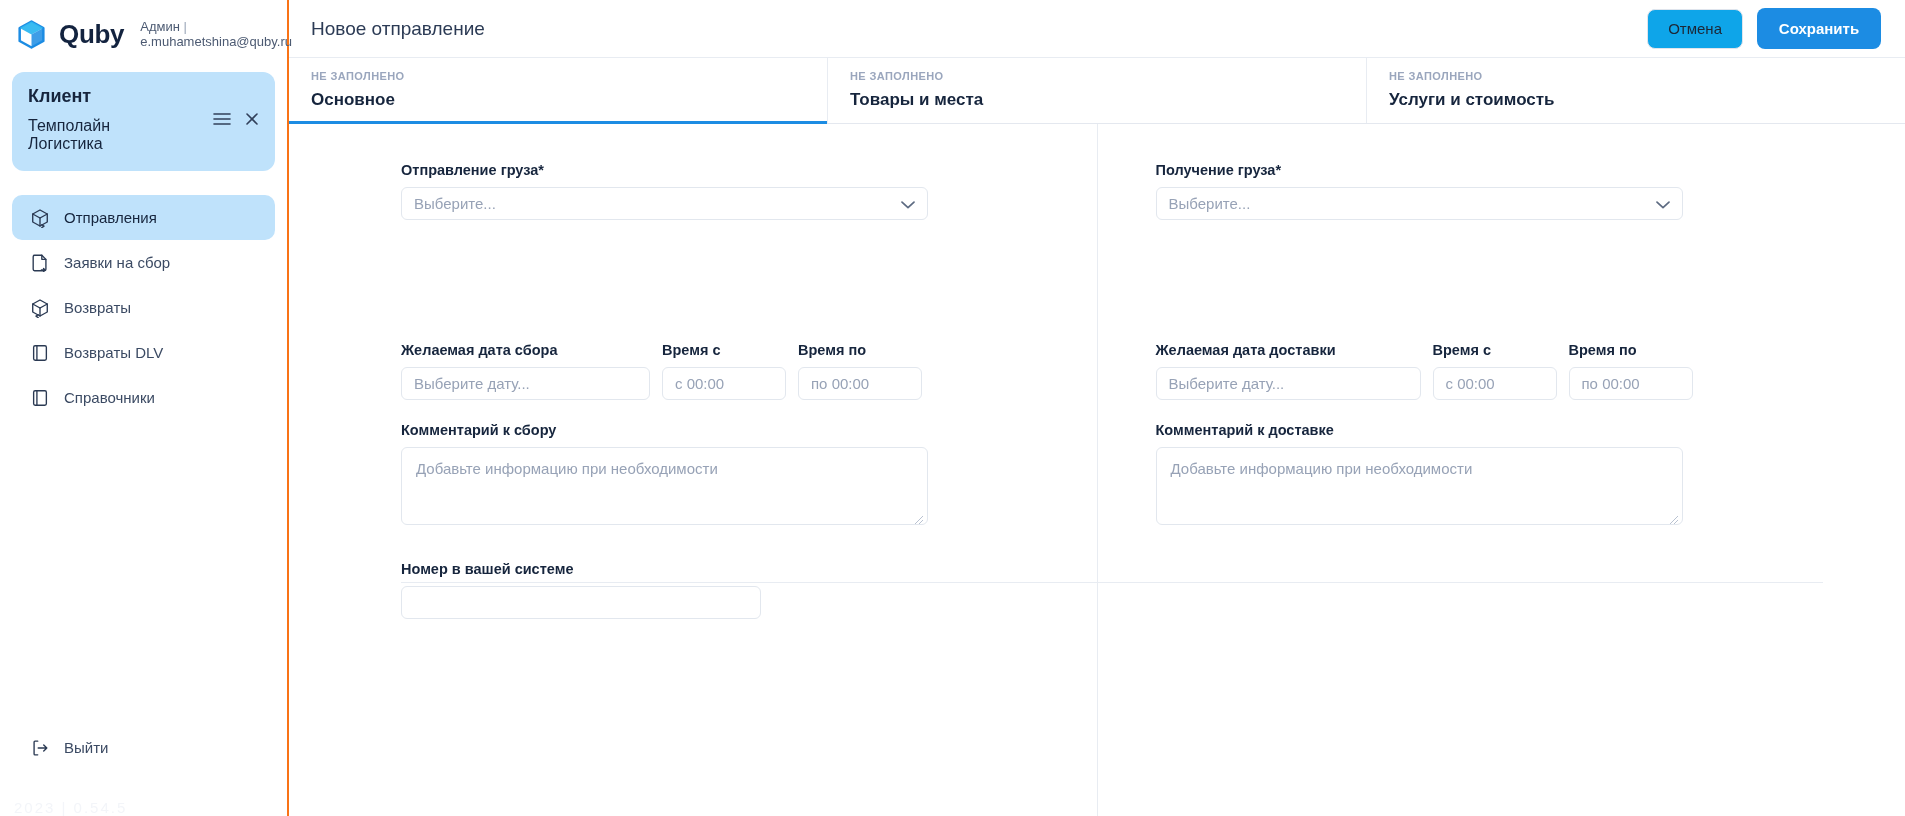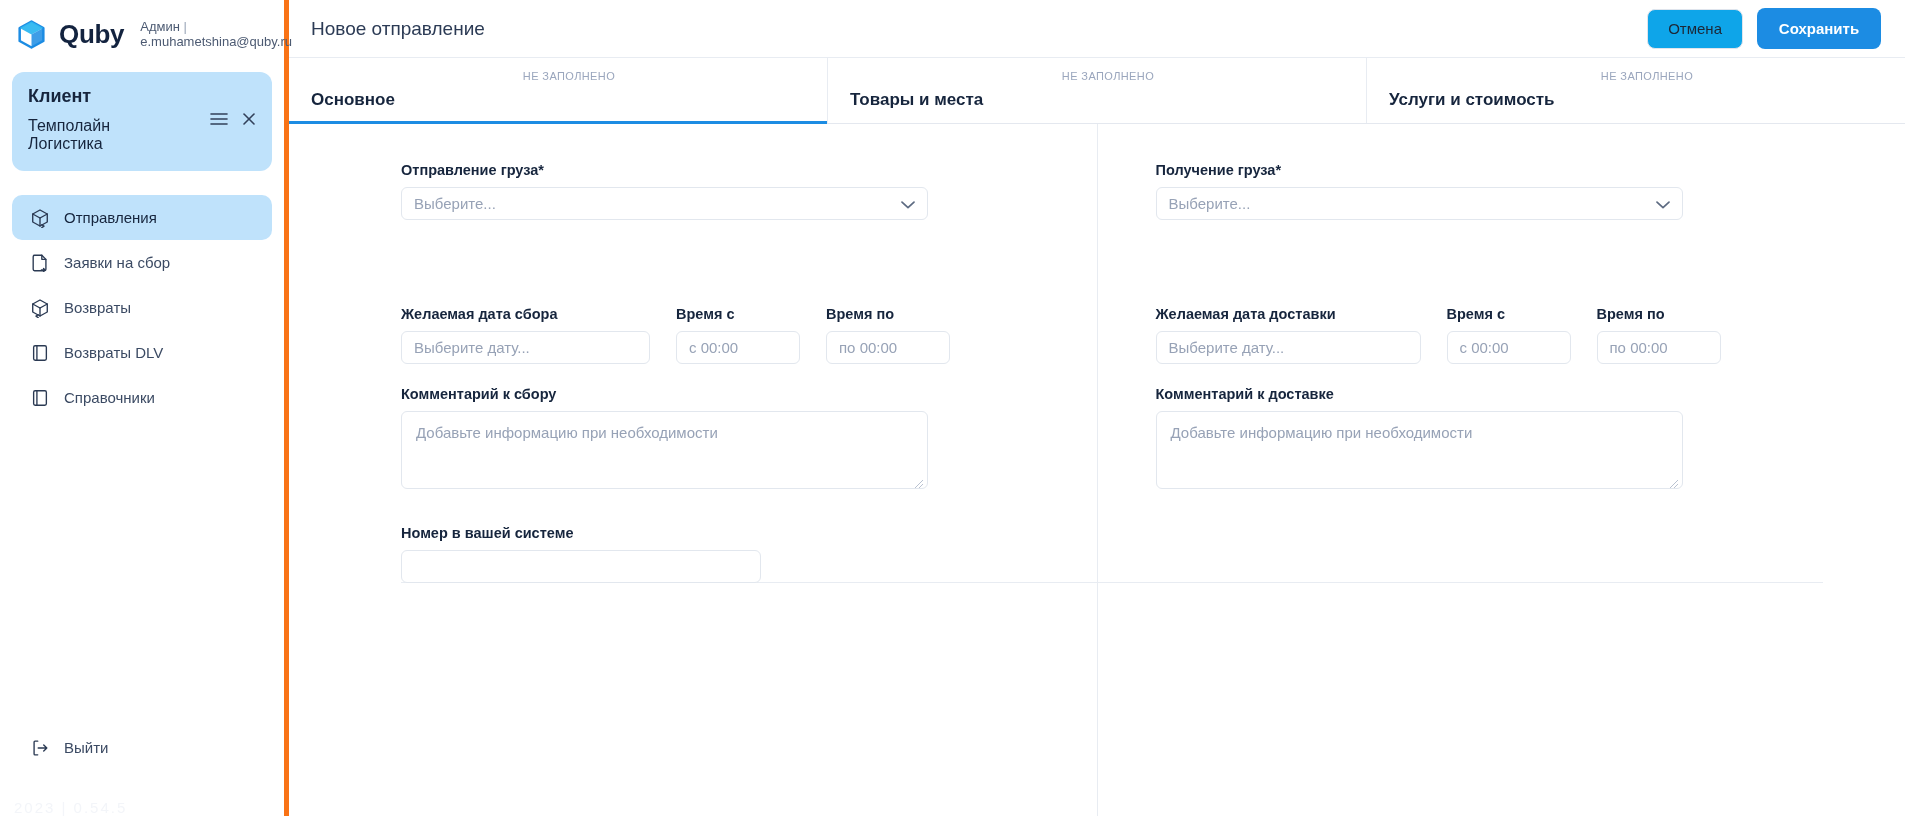--- a/index.html
+++ b/index.html
@@ -8,21 +8,21 @@
     font-family: "Liberation Sans", sans-serif;
     background: #ffffff;
     overflow: hidden;
   }
   .app { display: flex; width: 1905px; height: 816px; }
 
   
   .sidebar {
     width: 289px; min-width: 289px; height: 816px;
     background: #ffffff;
-    border-right: 5px solid #f97316;
+    border-right: 2px solid #f97316;
     display: flex; flex-direction: column;
     position: relative;
   }
   .brand-row {
     height: 68px; display: flex; align-items: center;
     padding-left: 16px; gap: 12px;
   }
   .logo-mark { width: 31px; height: 31px; flex: none; }
   .logo-word {
     font-size: 26px; font-weight: bold; color: #13233f;
@@ -99,22 +99,22 @@
   }
   .btn-save { background: #1c8ce3; color: #fff; min-width: 124px; height: 41px;}
 
   .tabs { display: flex; border-bottom: 1px solid #e4e8ef; background: #fff; height: 66px; }
   .tab {
     flex: 1; padding: 12px 0 0 22px; cursor: pointer;
     border-right: 1px solid #e8ecf2; position: relative;
   }
   .tab:last-child { border-right: none; }
   .tab .t-status {
-    font-size: 11px; font-weight: normal; color: #9aa6bd;
-    letter-spacing: 0.4px; text-transform: uppercase; text-align: center;
+    font-size: 11px; font-weight: bold; color: #9aa6bd;
+    letter-spacing: 0.4px; text-transform: uppercase;
   }
   .tab .t-label { font-size: 17px; font-weight: bold; color: #16253d; margin-top: 8px; }
   .tab.active::after {
     content: ""; position: absolute; left: 0; right: 0; bottom: -1px;
     height: 3px; background: #1c8ce3;
   }
 
   .content { flex: 1; display: flex; overflow: hidden; }
   .col {
     flex: 1; padding: 38px 0 0 0; position: relative;
@@ -133,21 +133,21 @@
     position: relative; cursor: pointer;
   }
   .control.select { padding-right: 34px; }
   .chev {
     position: absolute; right: 12px; top: 50%; transform: translateY(-50%);
     color: #5d6b82;
   }
   .select-w { width: 527px; }
   .gap-block { height: 86px; }
 
-  .row3 { display: flex; gap: 26px; }
+  .row3 { display: flex; gap: 12px; margin-top: 36px; }
   .w-date { width: 249px; }
   .w-time { width: 124px; }
   .row3.right .w-date { width: 265px; }
   .row3.right .w-time { width: 124px; }
 
   .ta-label { margin-top: 22px; }
   .textarea {
     width: 527px; height: 78px;
     border: 1px solid #e2e7ee; border-radius: 6px; background: #fff;
     padding: 12px 14px; font-size: 15px; color: #97a2b6;

